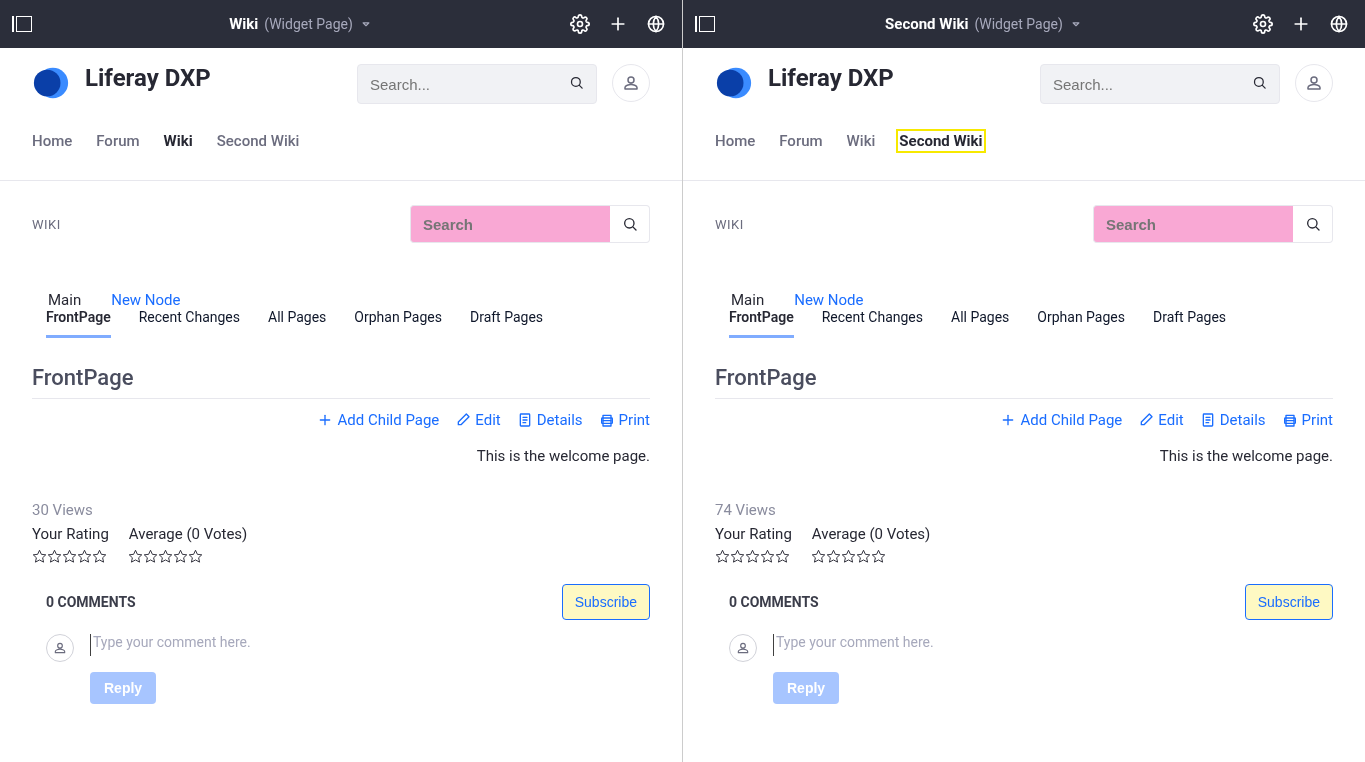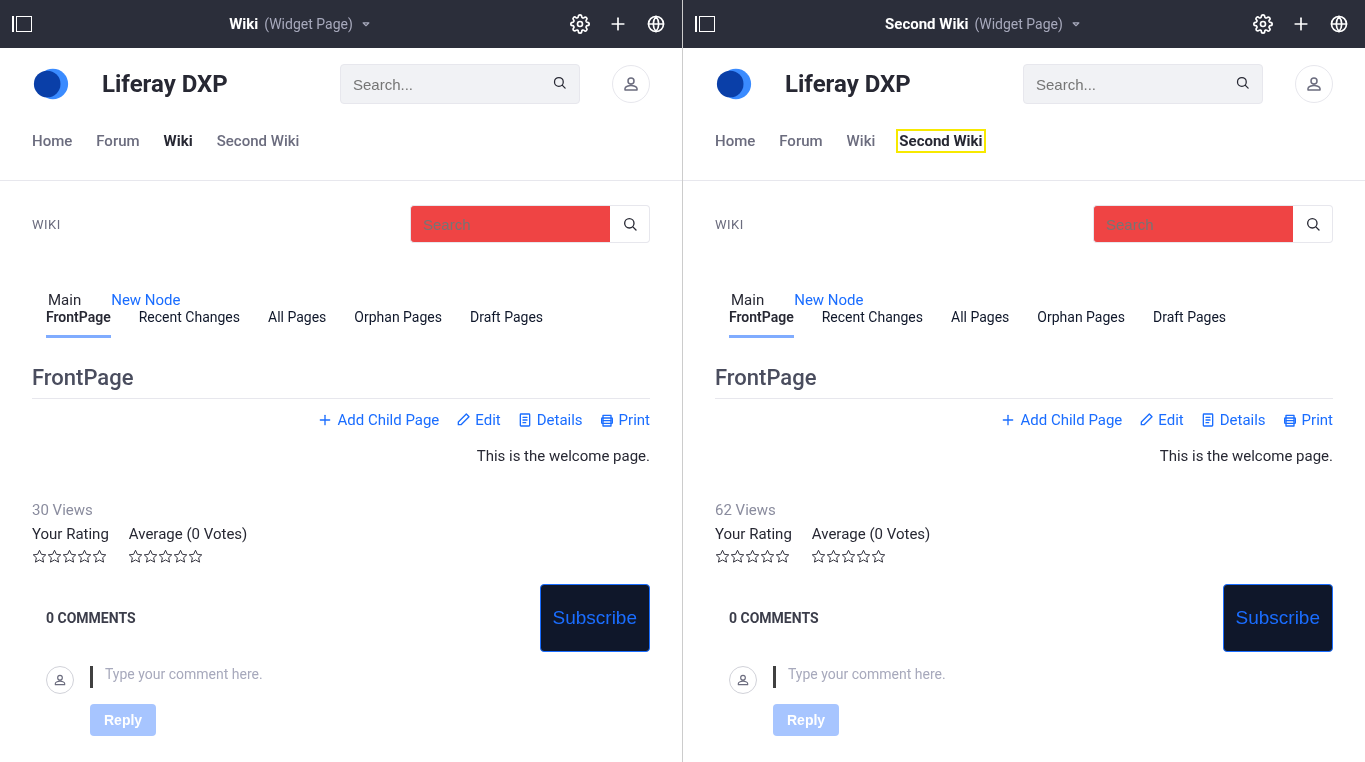--- a/index.html
+++ b/index.html
@@ -12,39 +12,39 @@
 .topbar-left { display: flex; align-items: center; gap: 12px; }
 .topbar-center { flex: 1; text-align: center; display: flex; justify-content: center; align-items: center; gap: 6px; }
 .topbar-title { font-weight: 700; font-size: 15px; }
 .topbar-sub { color: #a7a9bc; font-size: 14px; }
 .topbar-right { display: flex; align-items: center; gap: 18px; }
 .icon-btn { width: 20px; height: 20px; display: flex; align-items: center; justify-content: center; cursor: pointer; color: #fff; }
 
 .sidebar-icon { width: 16px; height: 16px; border: 1.5px solid #fff; position: relative; }
 .sidebar-icon::before { content:""; position:absolute; left:-5px; top:-1px; bottom:-1px; width:2px; background:#fff; }
 
-.header { display: flex; align-items: center; padding: 16px 32px; gap: 32px; }
+.header { display: flex; align-items: flex-start; padding: 16px 32px; gap: 15px; }
 .logo { width: 38px; height: 38px; position: relative; }
 .logo svg { width: 100%; height: 100%; }
 .brand { font-size: 24px; font-weight: 700; color: #272833; }
 .spacer { flex: 1; }
 .search-box { display: flex; align-items: center; background: #f1f2f5; border: 1px solid #e7e7ed; border-radius: 4px; height: 40px; width: 240px; padding: 0 12px; }
 .search-box input { flex: 1; border: none; background: transparent; outline: none; font-size: 15px; color: #6b6c7e; }
 .avatar { width: 38px; height: 38px; border: 1px solid #e7e7ed; border-radius: 50%; display: flex; align-items: center; justify-content: center; color: #6b6c7e; }
 
 .nav { display: flex; gap: 24px; padding: 12px 32px 30px; border-bottom: 1px solid #e7e7ed; }
 .nav a { color: #6b6c7e; text-decoration: none; font-size: 15px; font-weight: 500; cursor: pointer; }
 .nav a.active { color: #272833; font-weight: 700; }
 .nav a.highlighted { outline: 2px solid #f7e900; outline-offset: 1px; }
 
 .portlet { padding: 24px 32px; }
 .portlet-head { display: flex; align-items: center; justify-content: space-between; margin-bottom: 48px; }
 .portlet-title { font-size: 13px; color: #6b6c7e; letter-spacing: 0.5px; }
 .portlet-search { display: flex; align-items: center; }
-.portlet-search input { background: #ef4444; border: 1px solid #e7e7ed; border-right: none; border-radius: 4px 0 0 4px; height: 38px; width: 200px; padding: 0 12px; font-size: 15px; outline: none; }
+.portlet-search input { background: #f9a8d4; border: 1px solid #e7e7ed; border-right: none; border-radius: 4px 0 0 4px; height: 38px; width: 200px; padding: 0 12px; font-size: 15px; outline: none; font-weight: bold; }
 .portlet-search .sbtn { border: 1px solid #e7e7ed; border-left: none; height: 38px; width: 40px; display: flex; align-items: center; justify-content: center; border-radius: 0 4px 4px 0; background: #fff; cursor: pointer; }
 
 .nodes { display: flex; gap: 30px; padding: 0 6px 0 16px; }
 .nodes a { text-decoration: none; font-size: 15px; cursor: pointer; }
 .nodes a.cur { color: #272833; }
 .nodes a.link { color: #1a6dff; }
 
 .tabs { display: flex; gap: 28px; border-bottom: 1px solid transparent; padding-left: 14px; }
 .tabs a { text-decoration: none; font-size: 14px; color: #0f172a; padding-bottom: 10px; cursor: pointer; }
 .tabs a.active { color: #272833; font-weight: 600; border-bottom: 3px solid #80acff; }
@@ -59,26 +59,26 @@
 
 .views { color: #8a8c9e; font-size: 15px; margin-bottom: 6px; }
 .ratings-row { display: flex; gap: 20px; margin-bottom: 6px; }
 .ratings-row .lbl { font-size: 15px; color: #272833; }
 .stars-row { display: flex; gap: 20px; margin-bottom: 20px; }
 .stars { display: flex; gap: 0; }
 .star { width: 15px; height: 15px; }
 
 .comments-head { display: flex; justify-content: space-between; align-items: center; margin-bottom: 14px; padding-left: 14px; }
 .comments-title { font-size: 14px; font-weight: 700; color: #3b3d4a; }
-.subscribe { border: 1px solid #1a6dff; color: #1a6dff; background: #0f172a; padding: 22px 12px; border-radius: 4px; font-size: 19px; cursor: pointer; }
+.subscribe { border: 1px solid #1a6dff; color: #1a6dff; background: #fef9c3; padding: 9px 12px; border-radius: 4px; font-size: 14px; cursor: pointer; }
 
 .comment-input-row { display: flex; align-items: flex-start; gap: 16px; padding-left: 14px; }
 .comment-avatar { width: 28px; height: 28px; border: 1px solid #d1d2d9; border-radius: 50%; display: flex; align-items: center; justify-content: center; color: #6b6c7e; font-size: 12px; }
 .comment-col { flex: 1; }
-.comment-input { border-left: 3px solid #404040; padding-left: 12px; color: #a7a9bc; font-size: 14px; margin-bottom: 16px; min-height: 22px; }
+.comment-input { border-left: 1px solid #404040; padding-left: 2px; color: #a7a9bc; font-size: 14px; margin-bottom: 16px; min-height: 22px; }
 .reply-btn { background: #a7c5ff; color: #fff; border: none; padding: 8px 14px; border-radius: 4px; font-size: 14px; font-weight: 600; cursor: pointer; }
 
 svg { display: block; }
 </style>
 </head>
 <body>
 
 <div class="container" id="root">
   <div class="panel">
     <div class="topbar">
@@ -425,21 +425,21 @@
               <svg xmlns="http://www.w3.org/2000/svg" viewBox="0 0 24 24" fill="none" stroke="currentColor" stroke-width="2" stroke-linecap="round" stroke-linejoin="round">
                 <rect x="6" y="13" width="12" height="8"></rect>
                 <path d="M6 13V5h12v8"></path>
                 <rect x="4" y="9" width="16" height="8" rx="1"></rect>
               </svg>
             </span>
             <span>Print</span>
           </a>
       </div>
       <div class="content-text">This is the welcome page.</div>
-      <div class="views">62 Views</div>
+      <div class="views">74 Views</div>
       <div class="ratings-row">
         <span class="lbl">Your Rating</span>
         <span class="lbl">Average (0 Votes)</span>
       </div>
       <div class="stars-row">
         <div class="stars" style="width:76px">
             <span class="star">
               <svg xmlns="http://www.w3.org/2000/svg" viewBox="0 0 24 24" fill="none" stroke="#272833" stroke-width="1.5">
                 <polygon points="12 2 15 8.5 22 9.3 17 14 18.5 21 12 17.5 5.5 21 7 14 2 9.3 9 8.5 12 2"></polygon>
               </svg>

